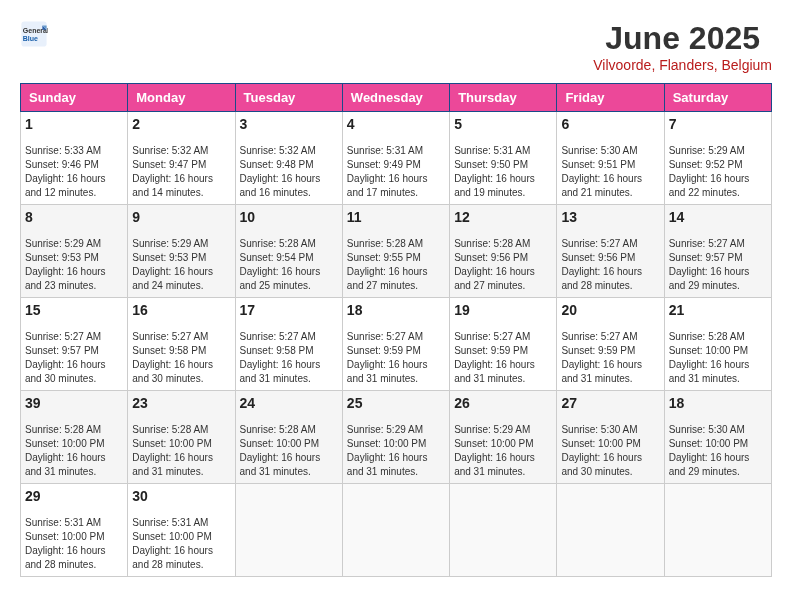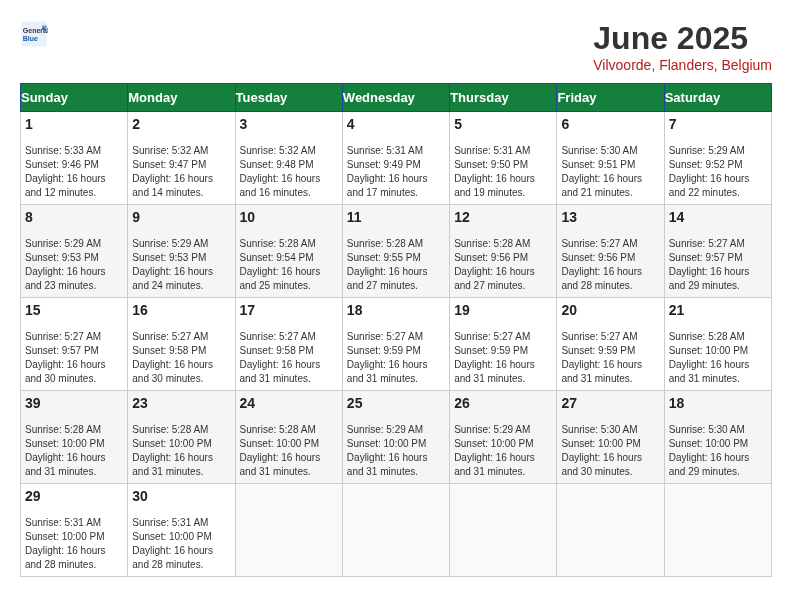--- a/index.html
+++ b/index.html
@@ -19,40 +19,40 @@
     .logo {
       display: flex;
       align-items: center;
       gap: 4px;
     }
     .logo-icon {
       width: 28px;
       height: 28px;
     }
     .title-area {
-      text-align: left;
+      text-align: center;
     }
     .month-title {
       font-size: 32px;
       font-weight: bold;
       color: #333;
     }
     .location {
       font-size: 14px;
       color: #b91c1c;
     }
     .calendar {
       width: 100%;
       border-collapse: collapse;
       font-size: 11px;
     }
     .calendar th {
-      background: #15803d;
+      background: #ec4899;
       color: #fff;
-      padding: 6px 0;
+      padding: 6px 8px;
       text-align: left;
       font-size: 13px;
       font-weight: bold;
       border: 1px solid #1a4a8a;
     }
     .calendar td {
       border: 1px solid #ccc;
       vertical-align: top;
       padding: 4px;
       width: 107px;

